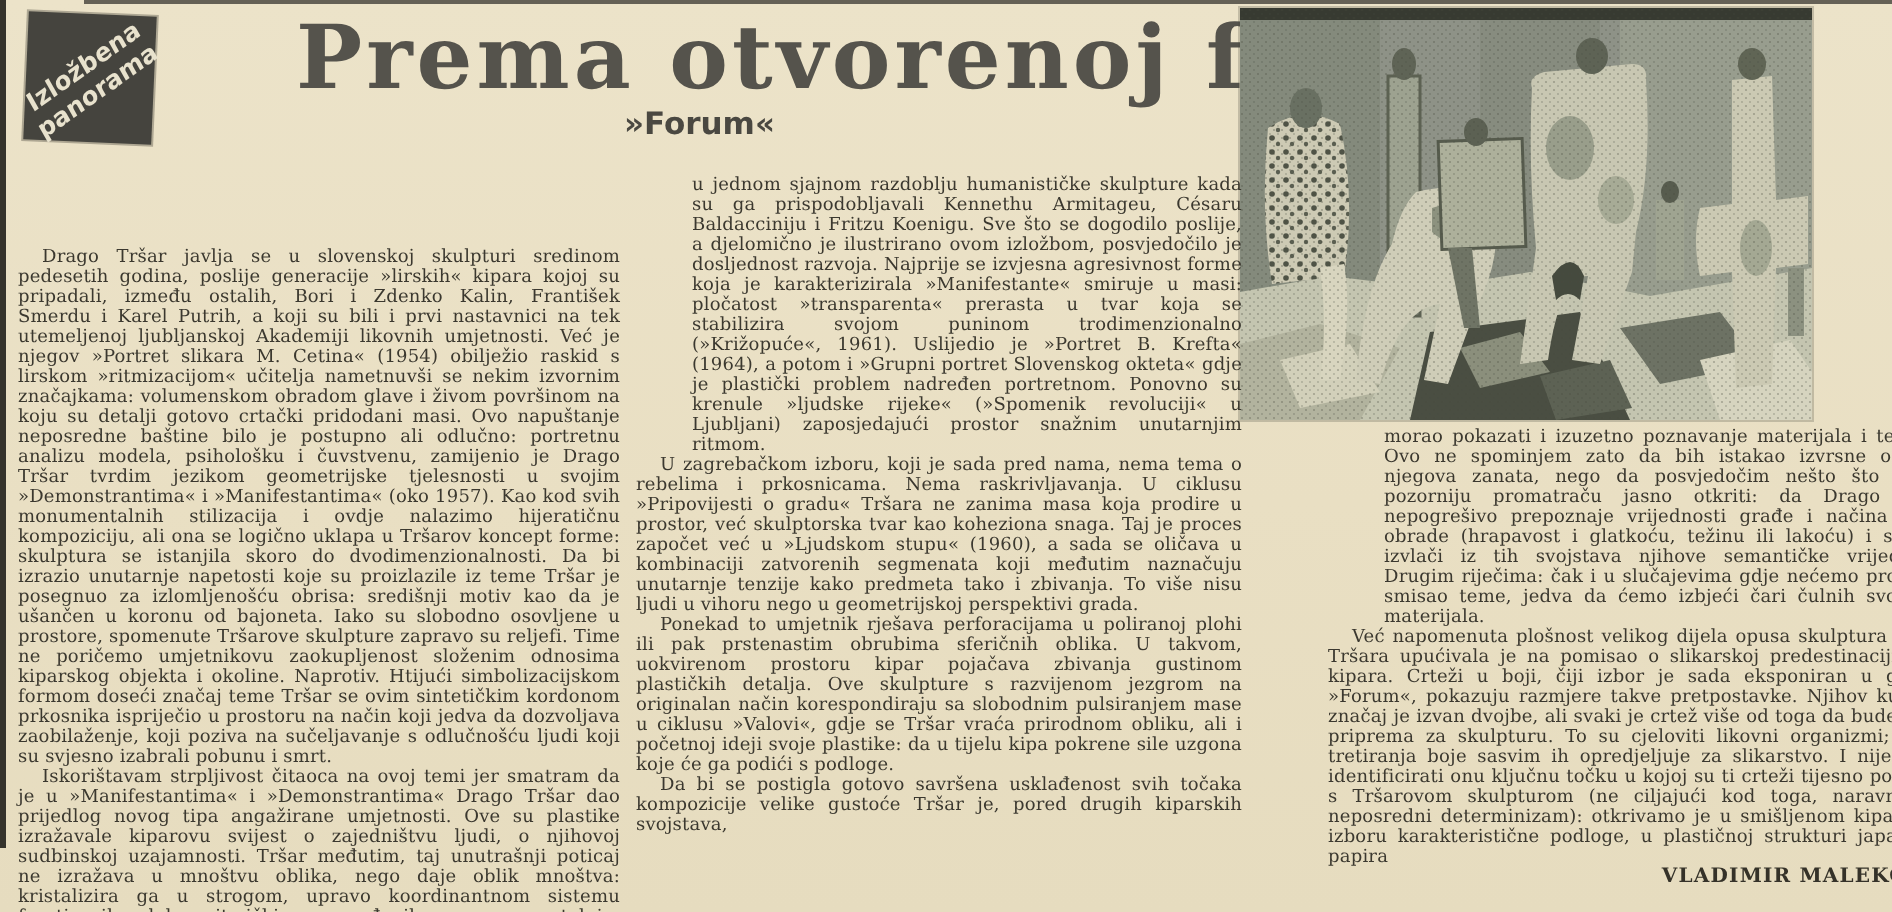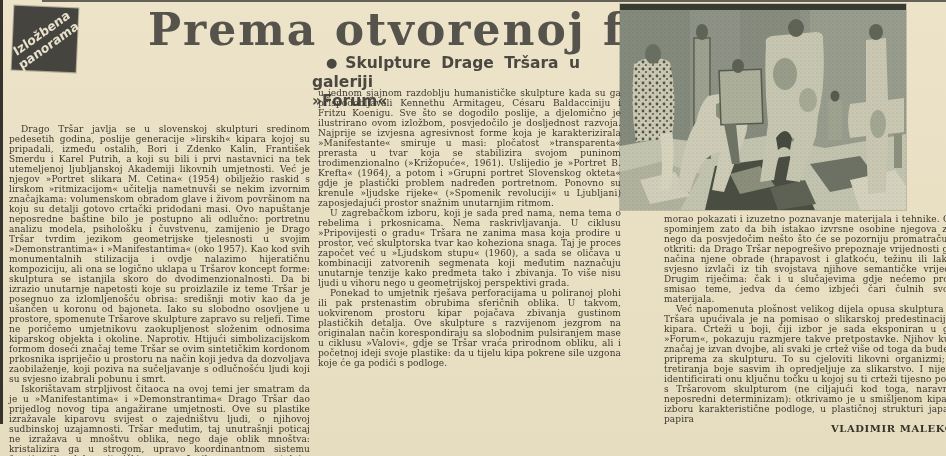--- a/index.html
+++ b/index.html
@@ -47,21 +47,21 @@
     box-shadow:0 0 0 1px rgba(70,70,60,.25);
   }
   .photo svg{display:block;width:100%;height:100%;}
   
   .col{
     position:absolute;
     font-size:9px;line-height:10px;text-align:justify;
     color:#3b382f;letter-spacing:.1px;
   }
   .col p{margin:0;text-indent:12px;}
-  .col p.cont{text-indent:0;}
+  .col p.cont{text-indent:0;margin-left:28px;}
   .col1{left:9px;top:84px;width:301px;margin-top:40px;}
   .col2{left:318px;top:88px;width:303px;}
   .col3{left:664px;top:214px;width:312px;}
   .author{
     margin-top:3px;text-align:right;
     font-weight:bold;font-size:10px;letter-spacing:.6px;
     color:#353229;text-indent:0;
   }
 </style>
 </head>
@@ -75,21 +75,20 @@
   <div class="badge">
     <div class="badge-text">
       <span>Izložbena</span><br>
       <span>panorama</span>
     </div>
   </div>
 
   <h1 class="headline" style="margin:0;">Prema otvorenoj formi</h1>
 
   <div class="subtitle">
-    <div class="l1"><span class="bullet">●</span><span>Skulpture Drage Tršara u galeriji</span></div>
     <div class="l2">»Forum«</div>
   </div>
 
   <div class="photo">
     <svg viewBox="0 0 286 206" xmlns="http://www.w3.org/2000/svg">
       <defs>
         <pattern id="speckle" width="7" height="7" patternUnits="userSpaceOnUse">
           <rect width="7" height="7" fill="#cdcab4"></rect>
           <circle cx="2" cy="2" r="1.4" fill="#4f5346"></circle>
           <circle cx="5" cy="5" r="1.1" fill="#5a5e50"></circle>
@@ -150,20 +149,21 @@
 
   <div class="col col1">
     <p>Drago Tršar javlja se u slovenskoj skulpturi sredinom pedesetih godina, poslije generacije »lirskih« kipara kojoj su pripadali, između ostalih, Bori i Zdenko Kalin, František Smerdu i Karel Putrih, a koji su bili i prvi nastavnici na tek utemeljenoj ljubljanskoj Akademiji likovnih umjetnosti. Već je njegov »Portret slikara M. Cetina« (1954) obilježio raskid s lirskom »ritmizacijom« učitelja nametnuvši se nekim izvornim značajkama: volumenskom obradom glave i živom površinom na koju su detalji gotovo crtački pridodani masi. Ovo napuštanje neposredne baštine bilo je postupno ali odlučno: portretnu analizu modela, psihološku i čuvstvenu, zamijenio je Drago Tršar tvrdim jezikom geometrijske tjelesnosti u svojim »Demonstrantima« i »Manifestantima« (oko 1957). Kao kod svih monumentalnih stilizacija i ovdje nalazimo hijeratičnu kompoziciju, ali ona se logično uklapa u Tršarov koncept forme: skulptura se istanjila skoro do dvodimenzionalnosti. Da bi izrazio unutarnje napetosti koje su proizlazile iz teme Tršar je posegnuo za izlomljenošću obrisa: središnji motiv kao da je ušančen u koronu od bajoneta. Iako su slobodno osovljene u prostore, spomenute Tršarove skulpture zapravo su reljefi. Time ne poričemo umjetnikovu zaokupljenost složenim odnosima kiparskog objekta i okoline. Naprotiv. Htijući simbolizacijskom formom doseći značaj teme Tršar se ovim sintetičkim kordonom prkosnika ispriječio u prostoru na način koji jedva da dozvoljava zaobilaženje, koji poziva na sučeljavanje s odlučnošću ljudi koji su svjesno izabrali pobunu i smrt.</p>
     <p>Iskorištavam strpljivost čitaoca na ovoj temi jer smatram da je u »Manifestantima« i »Demonstrantima« Drago Tršar dao prijedlog novog tipa angažirane umjetnosti. Ove su plastike izražavale kiparovu svijest o zajedništvu ljudi, o njihovoj sudbinskoj uzajamnosti. Tršar međutim, taj unutrašnji poticaj ne izražava u mnoštvu oblika, nego daje oblik mnoštva: kristalizira ga u strogom, upravo koordinantnom sistemu fasetiranih ploha ritmički raspoređenih u monumentalnim deltoidima.</p>
   </div>
 
   <div class="col col2">
     <p class="cont">u jednom sjajnom razdoblju humanističke skulpture kada su ga prispodobljavali Kennethu Armitageu, Césaru Baldacciniju i Fritzu Koenigu. Sve što se dogodilo poslije, a djelomično je ilustrirano ovom izložbom, posvjedočilo je dosljednost razvoja. Najprije se izvjesna agresivnost forme koja je karakterizirala »Manifestante« smiruje u masi: pločatost »transparenta« prerasta u tvar koja se stabilizira svojom puninom trodimenzionalno (»Križopuće«, 1961). Uslijedio je »Portret B. Krefta« (1964), a potom i »Grupni portret Slovenskog okteta« gdje je plastički problem nadređen portretnom. Ponovno su krenule »ljudske rijeke« (»Spomenik revoluciji« u Ljubljani) zaposjedajući prostor snažnim unutarnjim ritmom.</p>
     <p>U zagrebačkom izboru, koji je sada pred nama, nema tema o rebelima i prkosnicama. Nema raskrivljavanja. U ciklusu »Pripovijesti o gradu« Tršara ne zanima masa koja prodire u prostor, već skulptorska tvar kao koheziona snaga. Taj je proces započet već u »Ljudskom stupu« (1960), a sada se oličava u kombinaciji zatvorenih segmenata koji međutim naznačuju unutarnje tenzije kako predmeta tako i zbivanja. To više nisu ljudi u vihoru nego u geometrijskoj perspektivi grada.</p>
     <p>Ponekad to umjetnik rješava perforacijama u poliranoj plohi ili pak prstenastim obrubima sferičnih oblika. U takvom, uokvirenom prostoru kipar pojačava zbivanja gustinom plastičkih detalja. Ove skulpture s razvijenom jezgrom na originalan način korespondiraju sa slobodnim pulsiranjem mase u ciklusu »Valovi«, gdje se Tršar vraća prirodnom obliku, ali i početnoj ideji svoje plastike: da u tijelu kipa pokrene sile uzgona koje će ga podići s podloge.</p>
+    <p>Da bi se postigla gotovo savršena usklađenost svih točaka kompozicije velike gustoće Tršar je, pored drugih kiparskih svojstava,</p>
   </div>
 
   <div class="col col3">
     <p class="cont">morao pokazati i izuzetno poznavanje materijala i tehnike. Ovo ne spominjem zato da bih istakao izvrsne osobine njegova zanata, nego da posvjedočim nešto što će se pozorniju promatraču jasno otkriti: da Drago Tršar nepogrešivo prepoznaje vrijednosti građe i načina njene obrade (hrapavost i glatkoću, težinu ili lakoću) i svjesno izvlači iz tih svojstava njihove semantičke vrijednosti. Drugim riječima: čak i u slučajevima gdje nećemo prozrijeti smisao teme, jedva da ćemo izbjeći čari čulnih svojstava materijala.</p>
     <p>Već napomenuta plošnost velikog dijela opusa skulptura Drage Tršara upućivala je na pomisao o slikarskoj predestinaciji ovog kipara. Crteži u boji, čiji izbor je sada eksponiran u galeriji »Forum«, pokazuju razmjere takve pretpostavke. Njihov kurzivni značaj je izvan dvojbe, ali svaki je crtež više od toga da bude samo priprema za skulpturu. To su cjeloviti likovni organizmi; način tretiranja boje sasvim ih opredjeljuje za slikarstvo. I nije teško identificirati onu ključnu točku u kojoj su ti crteži tijesno povezani s Tršarovom skulpturom (ne ciljajući kod toga, naravno, na neposredni determinizam): otkrivamo je u smišljenom kiparovom izboru karakteristične podloge, u plastičnoj strukturi japanskog papira</p>
     <p class="author">VLADIMIR MALEKOVIĆ</p>
   </div>
 
 </div>
 

